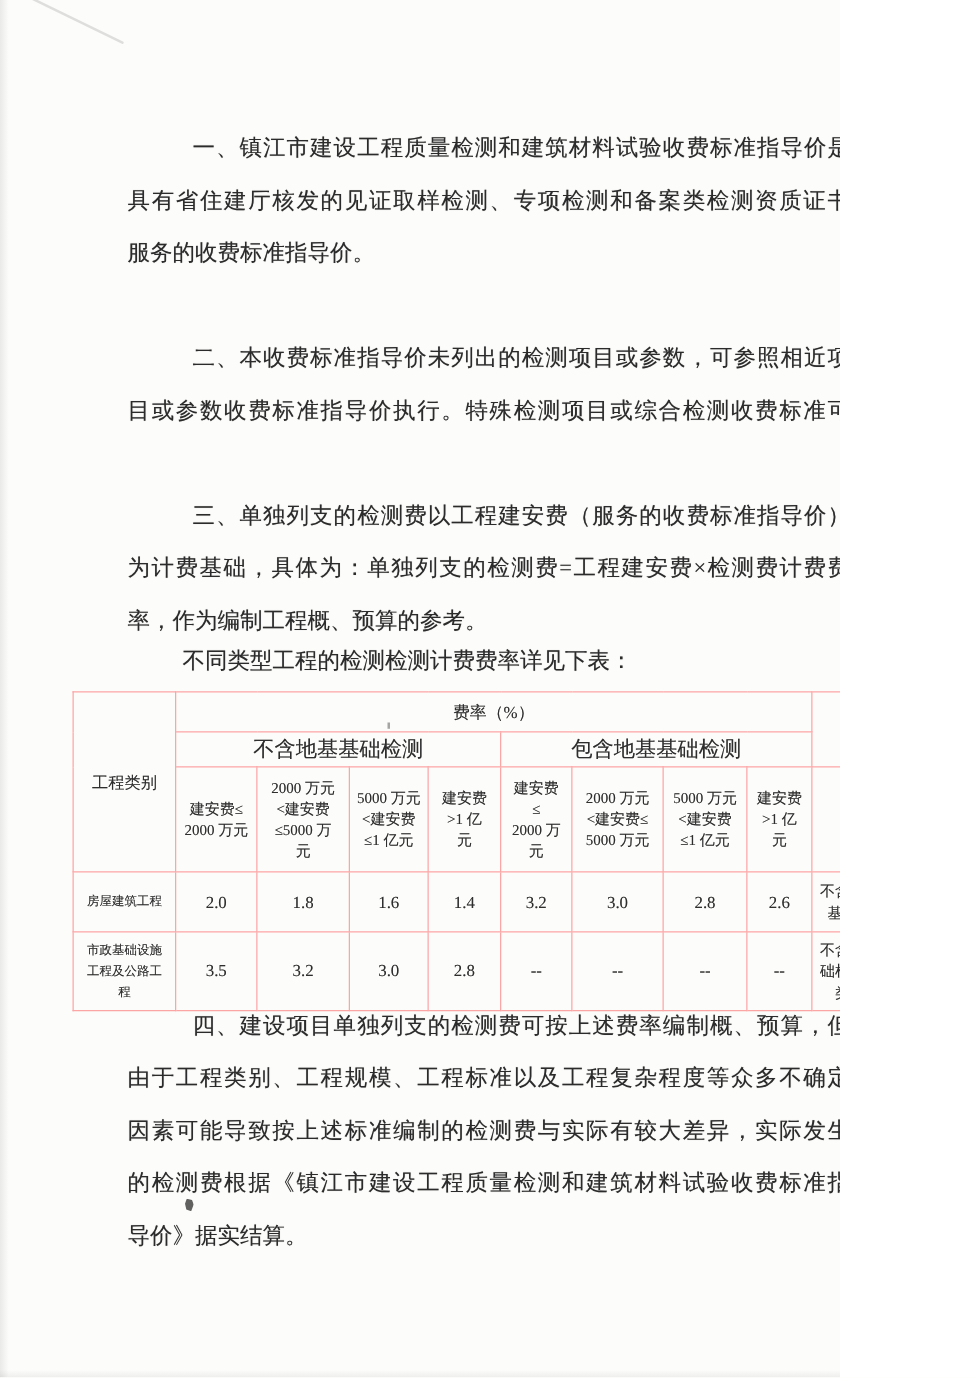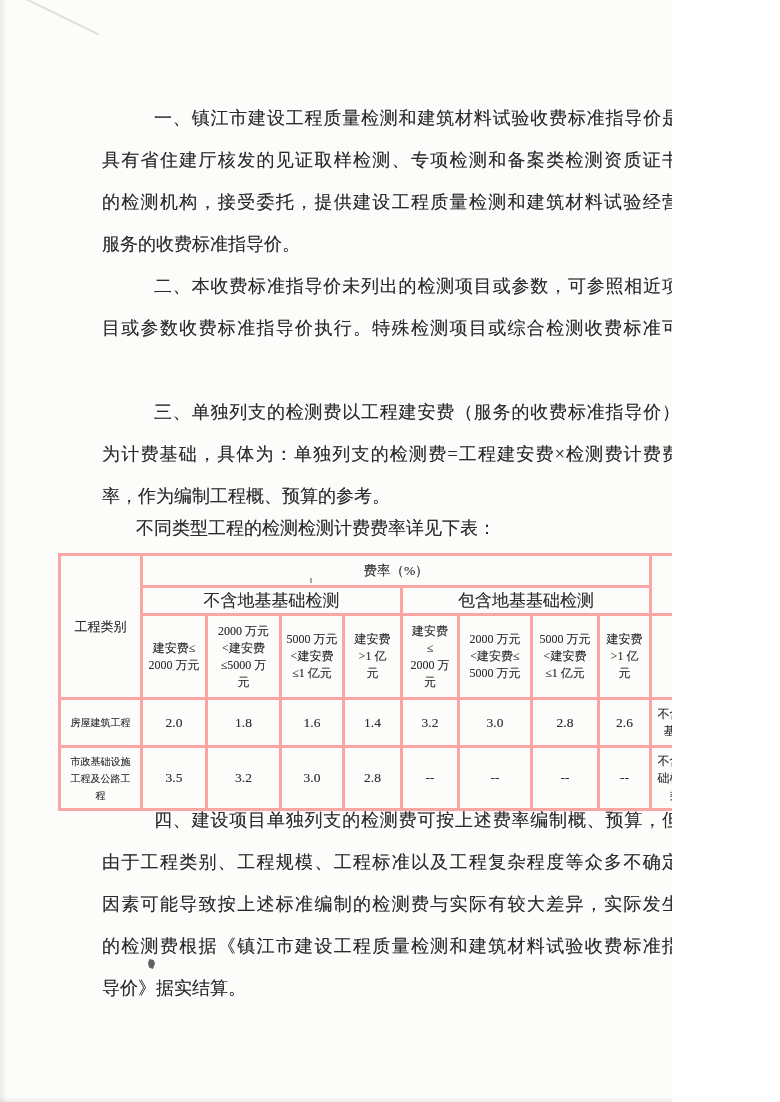--- a/index.html
+++ b/index.html
@@ -26,33 +26,33 @@
   .para{position:absolute;left:102px;width:578px;}
   .tline{
     font-size:18px;line-height:42px;letter-spacing:0;
     text-align:justify;text-align-last:justify;
     white-space:normal;
     text-shadow:0 0 .6px rgba(43,43,43,.45);
   }
   .tline.indent{padding-left:52px;}
   .tline.last{text-align-last:left;}
   .caption{
-    position:absolute;left:106px;top:511px;width:578px;
+    position:absolute;left:116px;top:511px;width:578px;
     font-size:18px;line-height:34px;padding-left:30px;
     text-shadow:0 0 .6px rgba(43,43,43,.45);
   }
   
   table.fee{
     position:absolute;left:58px;top:553px;
     width:664px;border-collapse:collapse;table-layout:fixed;
     font-family:"Liberation Serif","DejaVu Serif",serif;
     color:#2e2e2e;
   }
   table.fee td{
-    border:3px solid #fca5a5;
+    border:1px solid #fca5a5;
     text-align:center;vertical-align:middle;
     padding:1px;
     text-shadow:0 0 .5px rgba(46,46,46,.4);
   }
   table.fee td.rcol{border-right:1px dashed #8a8a8a;}
   td.cat{font-size:13px;}
   td.feeh{font-size:13.5px;}
   td.grp{font-size:17px;}
   td.remh{font-size:13px;}
   td.sub{font-size:12px;line-height:17px;white-space:pre-line;}
@@ -67,21 +67,20 @@
 
 <div class="page">
 
   <div class="scan-streak"></div>
   <div class="scan-edge-left"></div>
   <div class="scan-edge-bottom"></div>
 
   <div class="para" style="top:97px">
     <div class="tline indent">一、镇江市建设工程质量检测和建筑材料试验收费标准指导价是</div>
     <div class="tline">具有省住建厅核发的见证取样检测、专项检测和备案类检测资质证书</div>
-    <div class="tline">的检测机构，接受委托，提供建设工程质量检测和建筑材料试验经营</div>
     <div class="tline last">服务的收费标准指导价。</div>
   </div>
 
   <div class="para" style="top:265px">
     <div class="tline indent">二、本收费标准指导价未列出的检测项目或参数，可参照相近项</div>
     <div class="tline">目或参数收费标准指导价执行。特殊检测项目或综合检测收费标准可</div>
   </div>
 
   <div class="para" style="top:391px">
     <div class="tline indent">三、单独列支的检测费以工程建安费（服务的收费标准指导价）</div>

